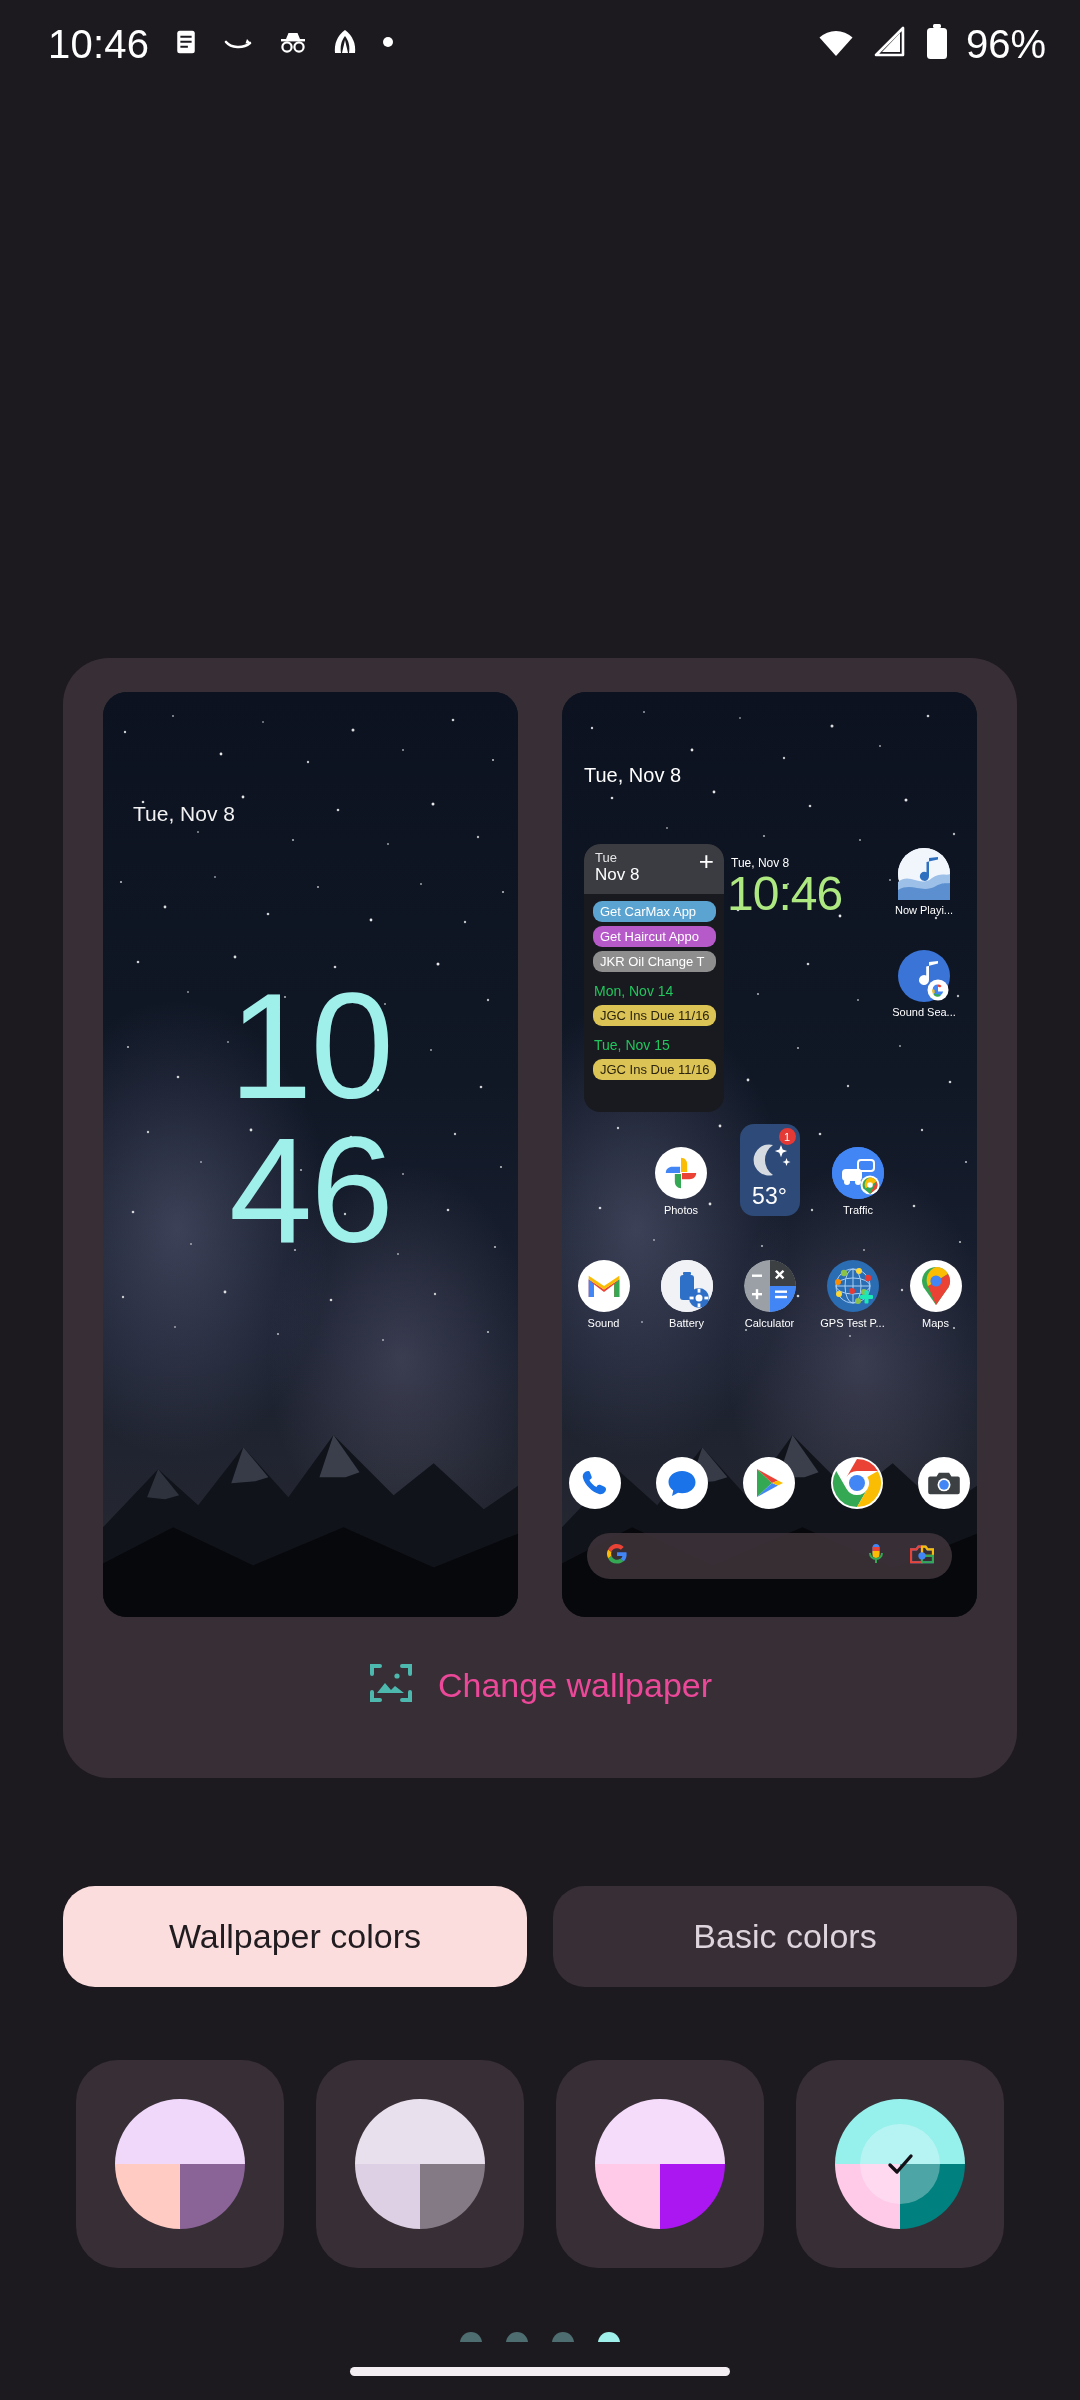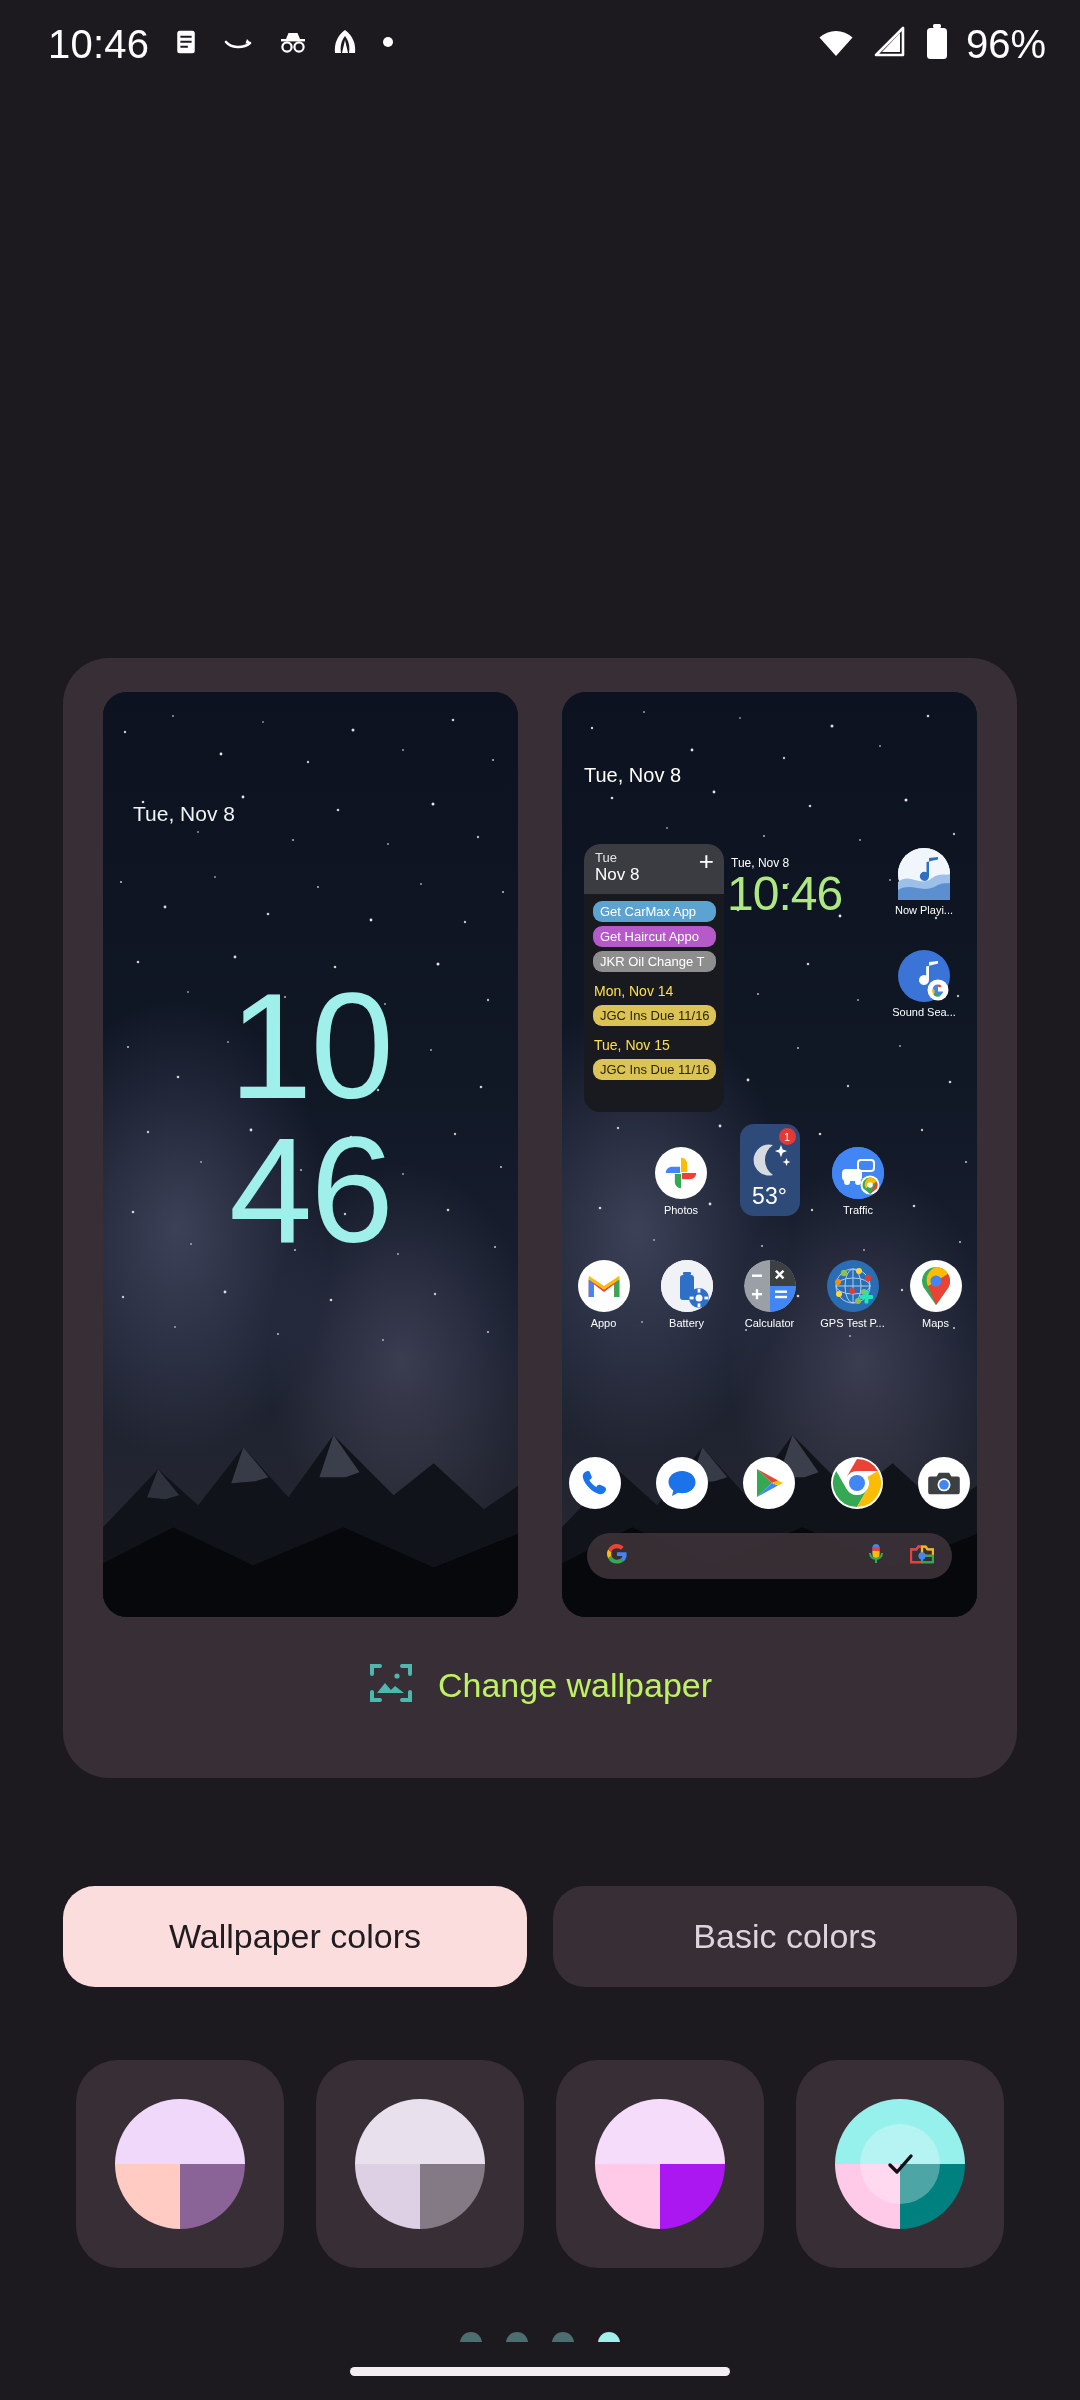--- a/index.html
+++ b/index.html
@@ -84,21 +84,21 @@
   }
   .cal-head-dow{ color:#e6e6e6; font-size:13px; line-height:1.1; }
   .cal-head-date{ color:#ffffff; font-size:17px; line-height:1.15; }
   .cal-plus{ color:#ffffff; font-size:26px; line-height:.8; font-weight:300; }
   .cal-body{ padding:7px 8px 0 9px; }
   .chip{
     display:block; border-radius:9px; font-size:13px;
     padding:3px 7px; margin-bottom:4px; white-space:nowrap;
     overflow:hidden; color:#fff;
   }
-  .cal-day{ color:#fde047; font-size:14px; margin:11px 0 6px 1px; }
+  .cal-day{ color:#22c55e; font-size:14px; margin:11px 0 6px 1px; }
 
   .hs-clock-col{ position:absolute; left:165px; top:12px; width:150px; }
   .hs-clock-date{ color:#ffffff; font-size:12px; margin-left:4px; }
   .hs-clock{ color:#aee880; font-size:48px; line-height:1; font-weight:300; letter-spacing:-1px; }
 
   .hs-side-apps{ position:absolute; right:10px; top:0; width:86px; }
   .side-app{ width:86px; text-align:center; }
   .side-app .lbl{ color:#fff; font-size:11px; margin-top:4px; display:block;
     white-space:nowrap; overflow:hidden; text-overflow:clip; }
 
@@ -135,21 +135,21 @@
     background:rgba(60,50,56,.92); border-radius:23px;
     display:flex; align-items:center; justify-content:space-between;
     padding:0 18px;
   }
 
   
   .change-wall{
     position:absolute; left:0; right:0; top:1680px;
     display:flex; align-items:center; justify-content:center; gap:24px;
   }
-  .cw-label{ color:#bef264; font-size:34px; }
+  .cw-label{ color:#ec4899; font-size:34px; }
 
   
   .tabs{ position:absolute; left:63px; top:1886px; display:flex; gap:26px; }
   .tab{
     width:464px; height:101px; border-radius:32px;
     display:flex; align-items:center; justify-content:center;
     font-size:34px;
   }
   .tab.sel{ background:#fcddde; color:#211c20; }
   .tab.unsel{ background:#382f36; color:#ded4de; }
@@ -526,21 +526,21 @@
         <div class="hs-row" style="top:568px; justify-content:center;">
           <div class="hs-app">
             <div class="icon-circle" style="background:#fff;">
               <svg width="34" height="26" viewBox="0 0 40 30">
                 <path d="M2 28 L2 7 L20 19 L38 7 L38 28 L32 28 L32 13 L20 22 L8 13 L8 28Z" fill="#ea4335"></path>
                 <path d="M2 7 L2 28 L8 28 L8 13Z" fill="#4285f4"></path>
                 <path d="M38 7 L38 28 L32 28 L32 13Z" fill="#34a853"></path>
                 <path d="M2 7 L20 19 L38 7 L38 3 L20 15 L2 3Z" fill="#fbbc04"></path>
               </svg>
             </div>
-            <span class="lbl">Appo</span>
+            <span class="lbl">Sound</span>
           </div>
           <div class="hs-app">
             <div class="icon-circle" style="background:#f0f2f5;">
               <svg width="52" height="52" viewBox="0 0 52 52">
                 <circle cx="26" cy="26" r="26" fill="#f0f2f5"></circle>
                 <rect x="22" y="12" width="8" height="3" rx="1" fill="#2e6fc7"></rect>
                 <rect x="19" y="15" width="14" height="25" rx="3" fill="#2e6fc7"></rect>
                 <circle cx="38" cy="38" r="10" fill="#2e6fc7"></circle>
                 <circle cx="38" cy="38" r="3.5" fill="#fff"></circle>
                 <g fill="#fff">

